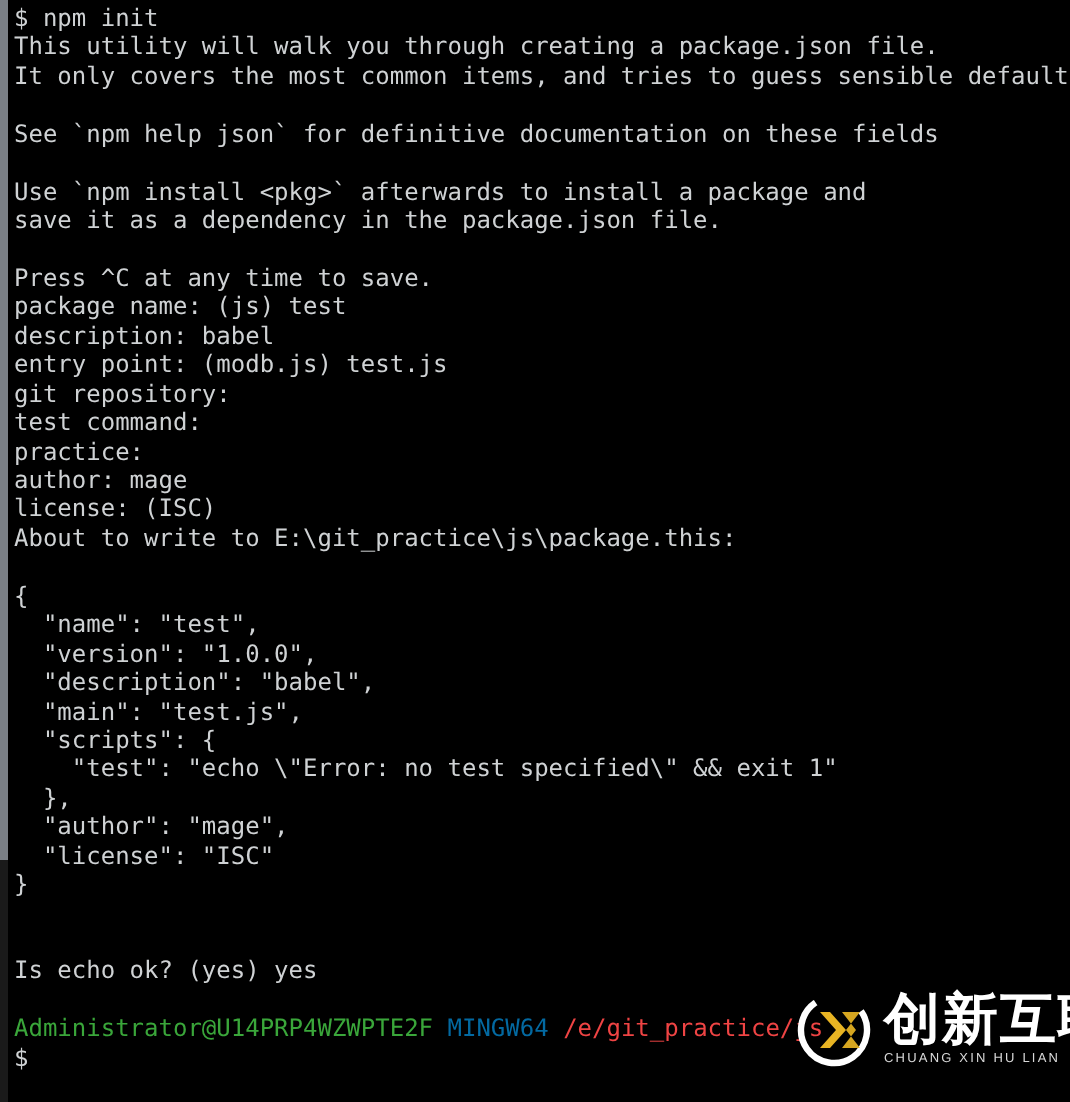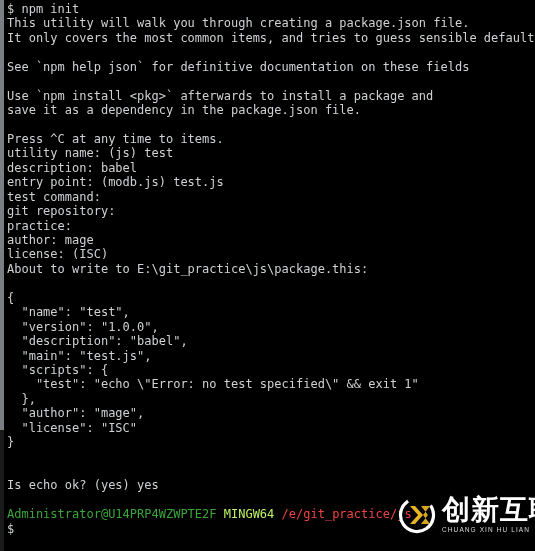--- a/index.html
+++ b/index.html
@@ -45,21 +45,21 @@
     line-height: 14.45px;
     height: 14.45px;
     white-space: pre;
     color: #cfd2d4;
     letter-spacing: 0px;
   }
   .line.blank {
     color: transparent;
   }
   .seg-user { color: #3aa63a; }
-  .seg-shell { color: #bef264; }
+  .seg-shell { color: #0369a1; }
   .seg-path { color: #ef4444; }
   #watermark {
     position: absolute;
     right: 6px;
     bottom: 14px;
     width: 132px;
     height: 44px;
     display: flex;
     align-items: center;
     gap: 5px;
@@ -106,26 +106,26 @@
   <div id="terminal-body">
     <div class="line">$ npm init</div>
     <div class="line">This utility will walk you through creating a package.json file.</div>
     <div class="line">It only covers the most common items, and tries to guess sensible defaults.</div>
     <div class="line blank"></div>
     <div class="line">See `npm help json` for definitive documentation on these fields</div>
     <div class="line blank"></div>
     <div class="line">Use `npm install &lt;pkg&gt;` afterwards to install a package and</div>
     <div class="line">save it as a dependency in the package.json file.</div>
     <div class="line blank"></div>
-    <div class="line">Press ^C at any time to items.</div>
-    <div class="line">utility name: (js) test</div>
+    <div class="line">Press ^C at any time to save.</div>
+    <div class="line">package name: (js) test</div>
     <div class="line">description: babel</div>
     <div class="line">entry point: (modb.js) test.js</div>
+    <div class="line">git repository:</div>
     <div class="line">test command:</div>
-    <div class="line">git repository:</div>
     <div class="line">practice:</div>
     <div class="line">author: mage</div>
     <div class="line">license: (ISC)</div>
     <div class="line">About to write to E:\git_practice\js\package.this:</div>
     <div class="line blank"></div>
     <div class="line">{</div>
     <div class="line">  "name": "test",</div>
     <div class="line">  "version": "1.0.0",</div>
     <div class="line">  "description": "babel",</div>
     <div class="line">  "main": "test.js",</div>

